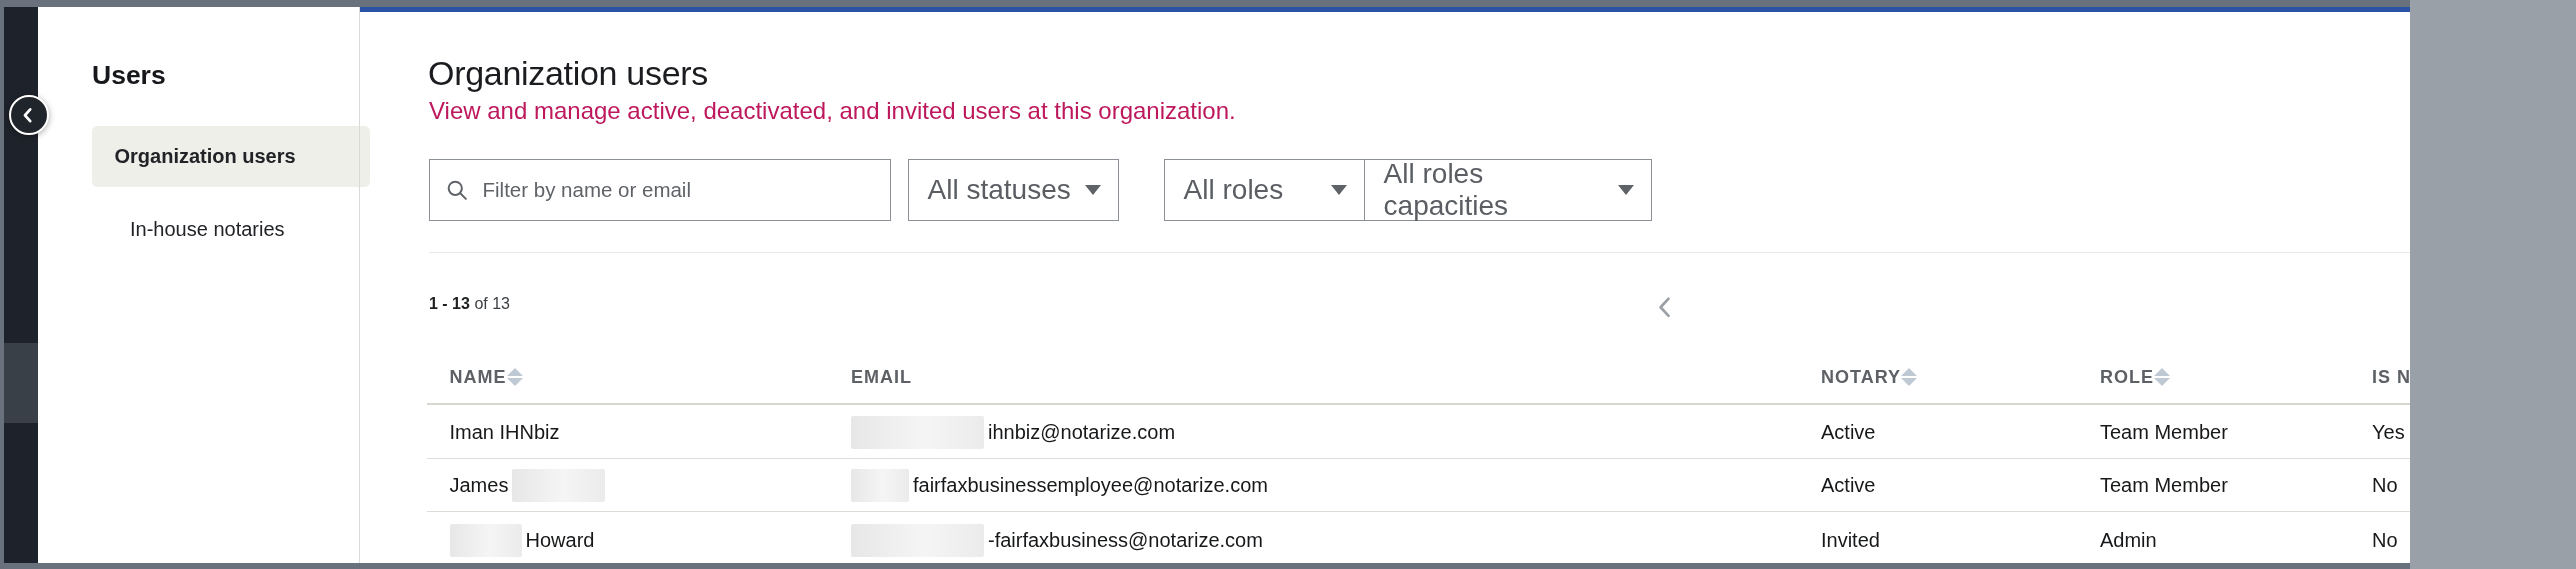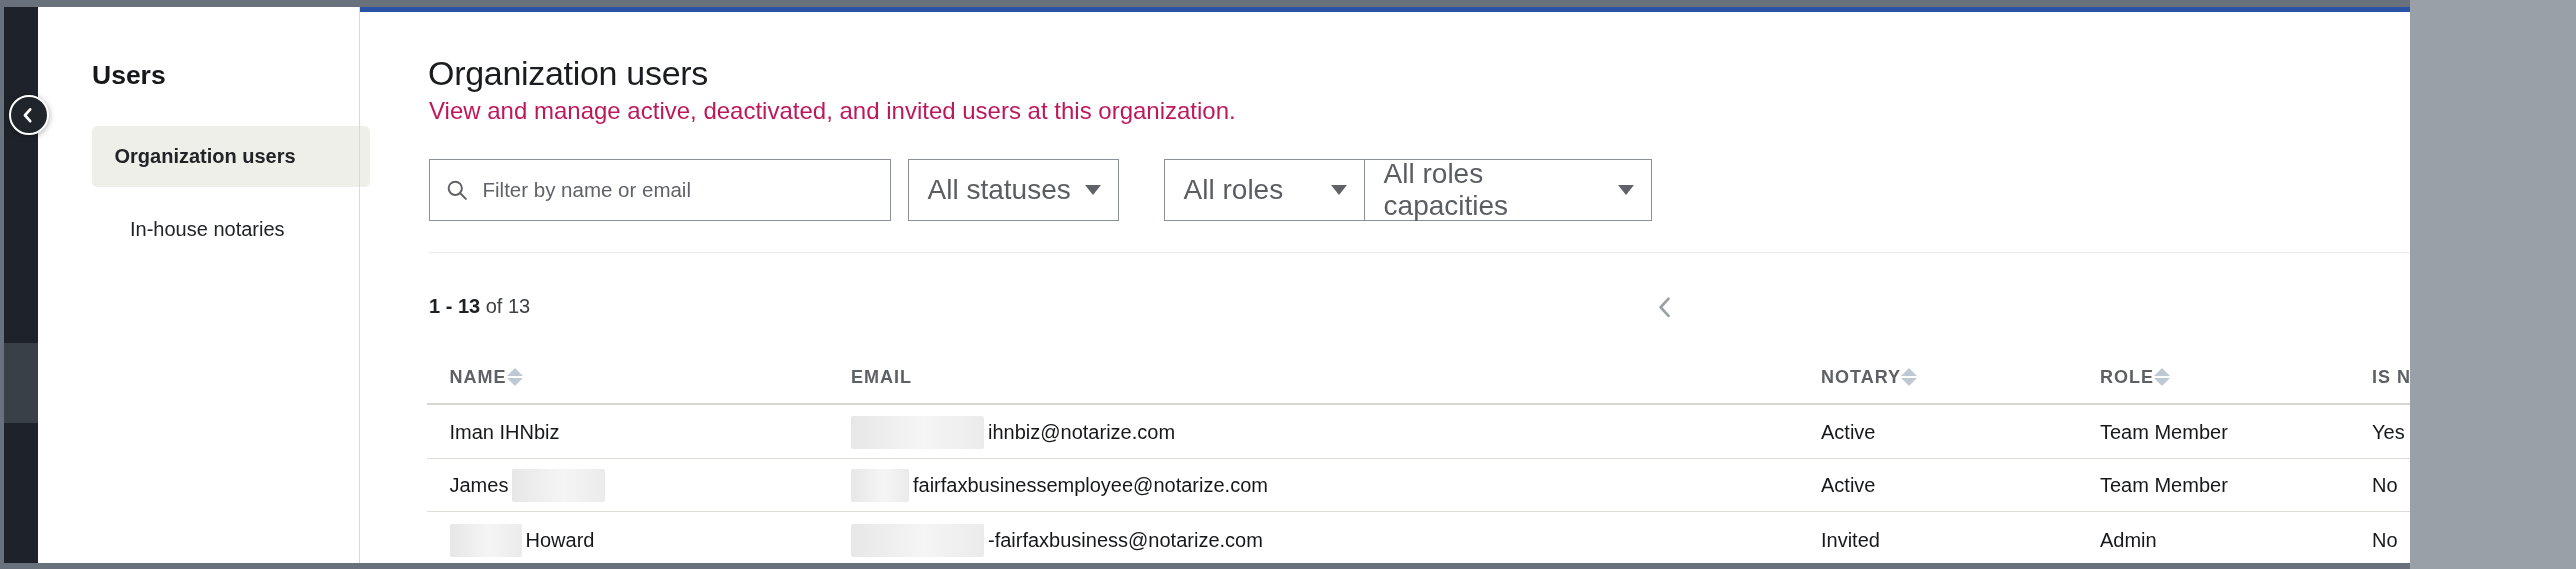--- a/index.html
+++ b/index.html
@@ -51,21 +51,21 @@
   .dd-statuses{left:908px;width:211px;}
   .dd-roles{left:1140px;width:201px;margin-left:24px;}
   .dd-capacities{left:1364px;width:288px;}
   .dropdown .dd-label{font-size:28px;color:#5a5e63;}
   .caret{width:0;height:0;border-left:8.6px solid transparent;border-right:8.6px solid transparent;
     border-top:10px solid #5f6368;margin-left:13.3px;}
 
   .filters-divider{position:absolute;left:429px;top:252px;width:2114px;height:1.3px;background:#eceae6;}
 
   
-  .pagination-label{position:absolute;left:429px;top:295px;font-size:20px;color:#3c4043;}
+  .pagination-label{position:absolute;left:429px;top:295px;font-size:16px;color:#3c4043;}
   .pagination-label .range{font-weight:bold;color:#1d1f21;}
   .page-prev{position:absolute;left:1648px;top:290px;width:34px;height:34px;background:none;border:none;
     display:flex;align-items:center;justify-content:center;cursor:pointer;padding:0;}
 
   
   .thead{position:absolute;left:427px;top:351px;width:2116px;height:54px;border-bottom:2px solid #d8d6d0;box-sizing:border-box;}
   .h-cell{position:absolute;top:0;height:52px;display:flex;align-items:center;gap:0;
     font-size:18px;font-weight:bold;letter-spacing:1px;color:#5d6165;white-space:nowrap;cursor:pointer;}
   .t-row{position:absolute;left:427px;width:2116px;height:53px;border-bottom:1.3px solid #dedcd6;box-sizing:border-box;cursor:pointer;}
   .t-cell{position:absolute;top:0;height:100%;display:flex;align-items:center;gap:4px;

